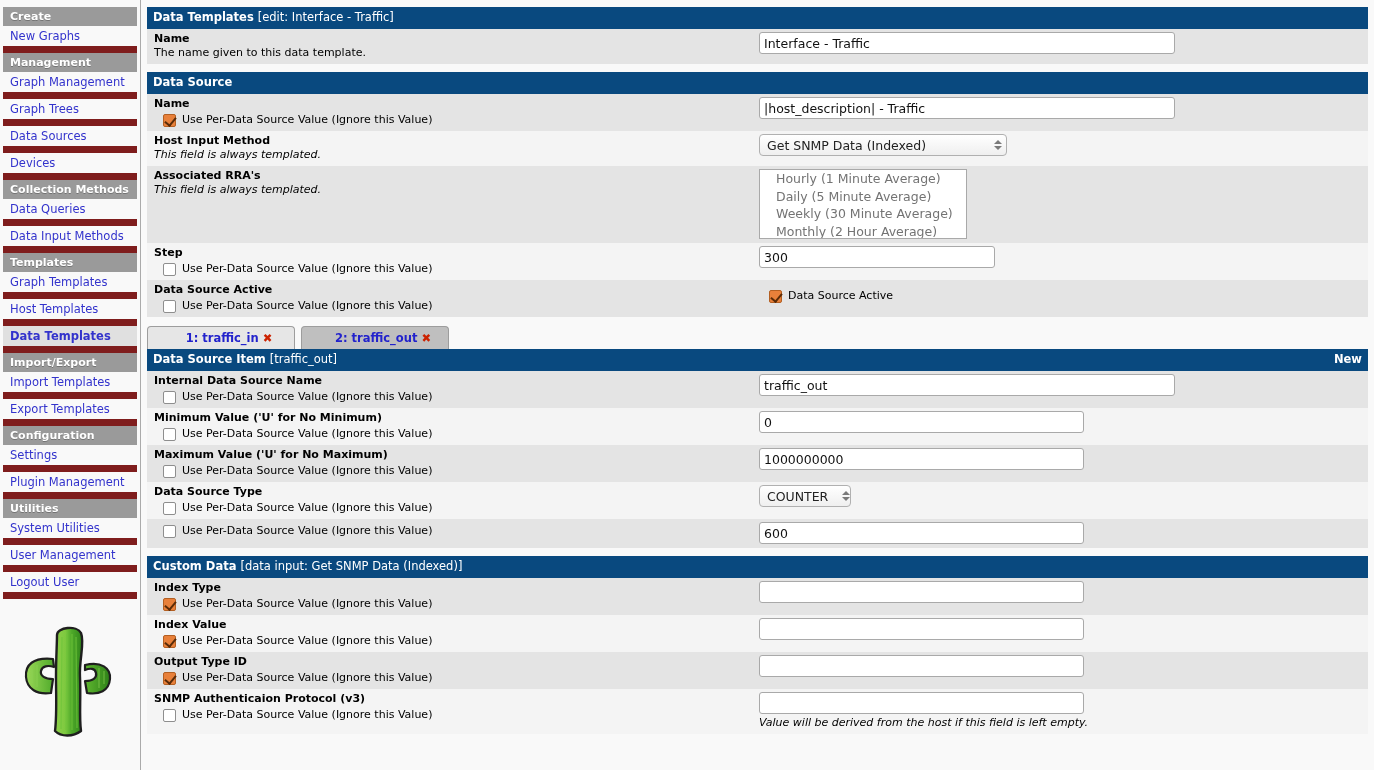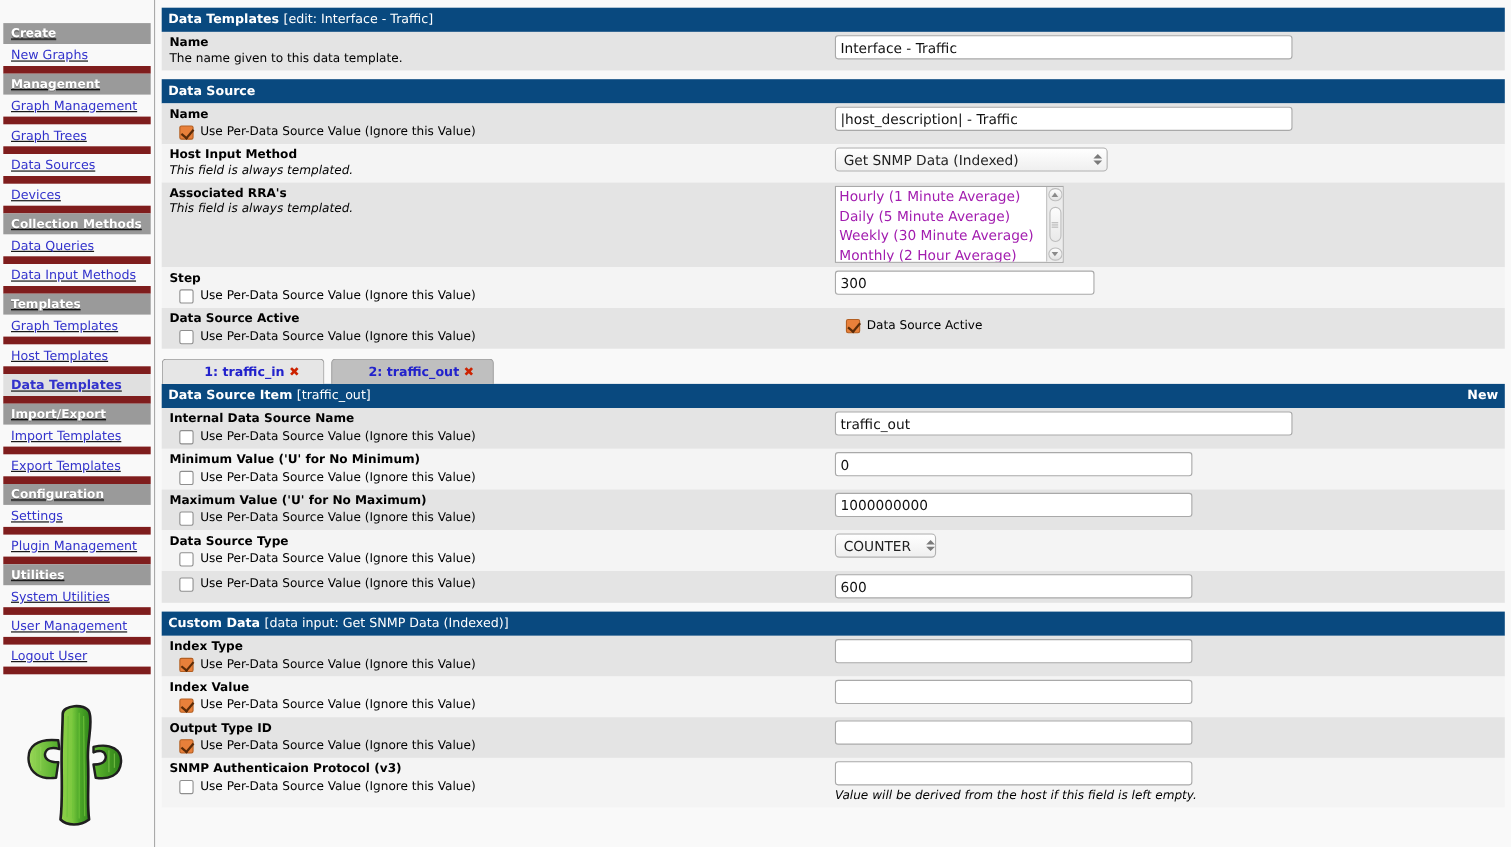--- a/index.html
+++ b/index.html
@@ -16,21 +16,21 @@
   #app { display: flex; width: 1374px; height: 770px; }
 
   
   #sidebar {
     width: 141px; min-width: 141px;
     background: #f9f9f9;
     border-right: 1px solid #aaa;
     padding: 0;
     position: relative;
   }
-  .nav-wrap { padding: 21px 3px 0 3px; text-decoration: underline; }
+  .nav-wrap { padding: 7px 3px 0 3px; }
   .nav-head {
     background: #9a9a9a;
     color: #ffffff;
     font-weight: bold;
     font-size: 11px;
     padding: 3px 0 3px 7px;
     line-height: 13px;
     letter-spacing: 0px;
     text-shadow: 0 1px 0 rgba(0,0,0,.25);
   }
@@ -191,25 +191,25 @@
     width: 208px;
     border: 1px solid #a9a9a9;
     background: #fff;
     display: flex;
     font-size: 12.5px;
     height: 70px;
     overflow: hidden;
   }
   .listbox .lb-items { flex: 1; padding: 0; }
   .listbox .lb-item {
-    padding: 0 3px;
+    padding: 0 16px;
     line-height: 17.5px;
     white-space: nowrap;
     cursor: pointer;
-    color: #a21caf;
+    color: #737373;
   }
   .listbox .lb-scroll {
     width: 15px;
     background: #ececec;
     border-left: 1px solid #c3c3c3;
     display: flex;
     flex-direction: column;
     justify-content: space-between;
     align-items: center;
     padding: 1px 0;

